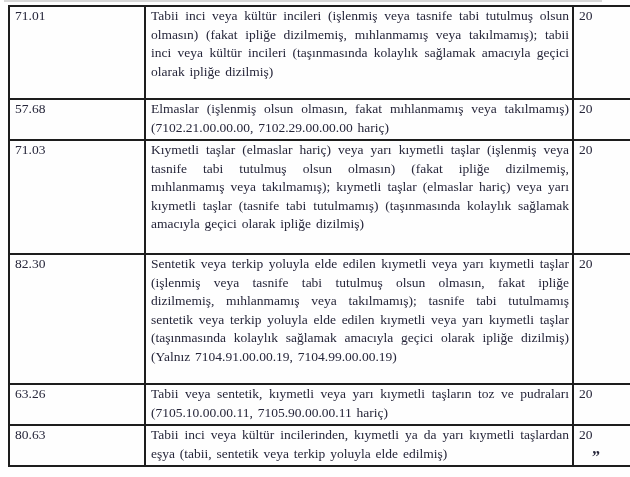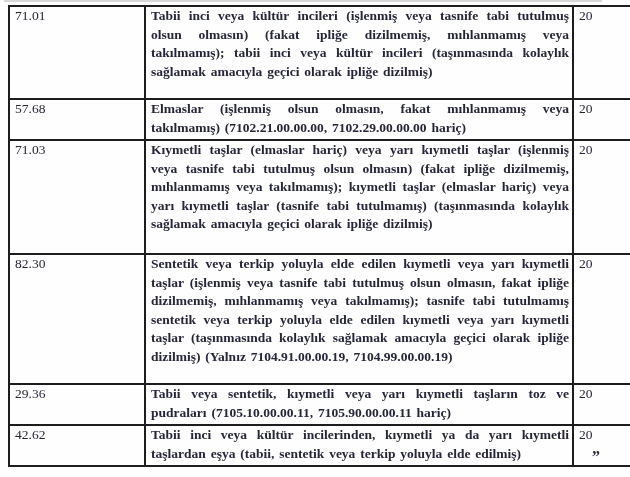--- a/index.html
+++ b/index.html
@@ -44,21 +44,20 @@
   td.col-code {
     width: 126px;
     padding-left: 9px;
   }
   td.col-desc {
     width: 418px;
     text-align: justify;
     word-spacing: 1.5px;
     padding-left: 5px;
     padding-right: 4px;
-    font-weight: bold;
   }
   td.col-rate {
     width: 61px;
     padding-left: 5px;
   }
   tbody tr:nth-child(1) { height: 93px; }
   tbody tr:nth-child(2) { height: 40px; }
   tbody tr:nth-child(3) { height: 114px; }
   tbody tr:nth-child(4) { height: 130px; }
   tbody tr:nth-child(5) { height: 35px; }
@@ -95,26 +94,26 @@
           <td class="col-code">71.03</td>
           <td class="col-desc">Kıymetli taşlar (elmaslar hariç) veya yarı kıymetli taşlar (işlenmiş veya tasnife tabi tutulmuş olsun olmasın) (fakat ipliğe dizilmemiş, mıhlanmamış veya takılmamış); kıymetli taşlar (elmaslar hariç) veya yarı kıymetli taşlar (tasnife tabi tutulmamış) (taşınmasında kolaylık sağlamak amacıyla geçici olarak ipliğe dizilmiş)</td>
           <td class="col-rate">20</td>
         </tr>
         <tr>
           <td class="col-code">82.30</td>
           <td class="col-desc">Sentetik veya terkip yoluyla elde edilen kıymetli veya yarı kıymetli taşlar (işlenmiş veya tasnife tabi tutulmuş olsun olmasın, fakat ipliğe dizilmemiş, mıhlanmamış veya takılmamış); tasnife tabi tutulmamış sentetik veya terkip yoluyla elde edilen kıymetli veya yarı kıymetli taşlar (taşınmasında kolaylık sağlamak amacıyla geçici olarak ipliğe dizilmiş) (Yalnız 7104.91.00.00.19, 7104.99.00.00.19)</td>
           <td class="col-rate">20</td>
         </tr>
         <tr>
-          <td class="col-code">29.36</td>
+          <td class="col-code">63.26</td>
           <td class="col-desc">Tabii veya sentetik, kıymetli veya yarı kıymetli taşların toz ve pudraları (7105.10.00.00.11, 7105.90.00.00.11 hariç)</td>
           <td class="col-rate">20</td>
         </tr>
         <tr>
-          <td class="col-code">42.62</td>
+          <td class="col-code">80.63</td>
           <td class="col-desc">Tabii inci veya kültür incilerinden, kıymetli ya da yarı kıymetli taşlardan eşya (tabii, sentetik veya terkip yoluyla elde edilmiş)</td>
           <td class="col-rate">20</td>
         </tr>
       </tbody>
   </table>
 
   <div class="closing-quote">”</div>
 </div>
 
 </body></html>

